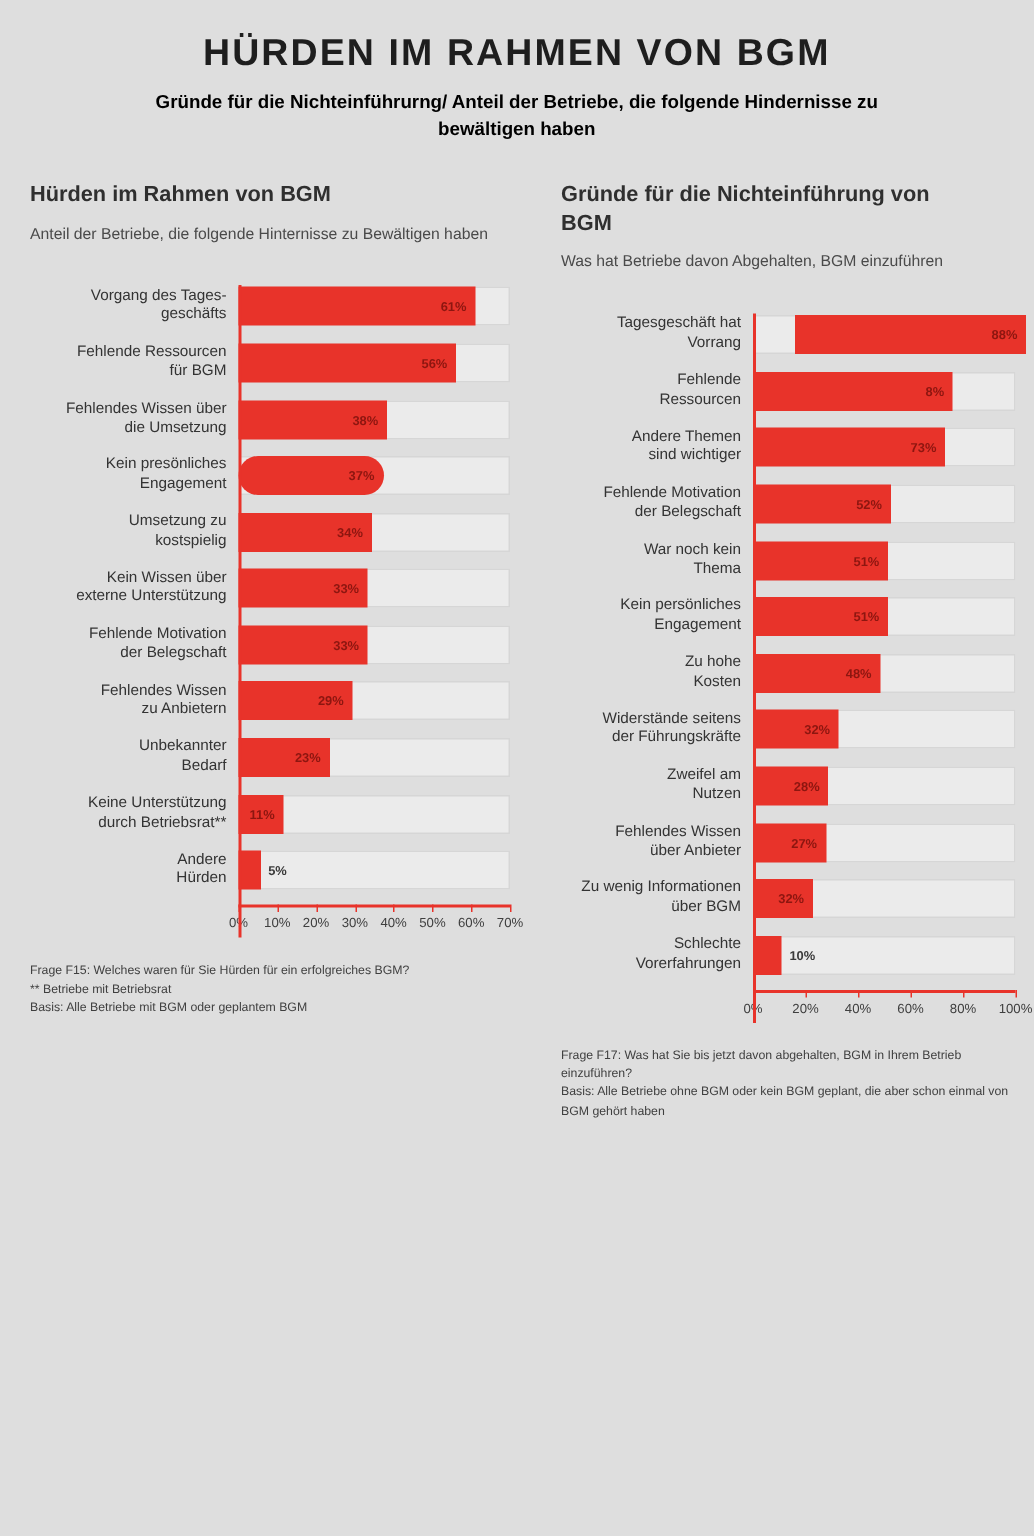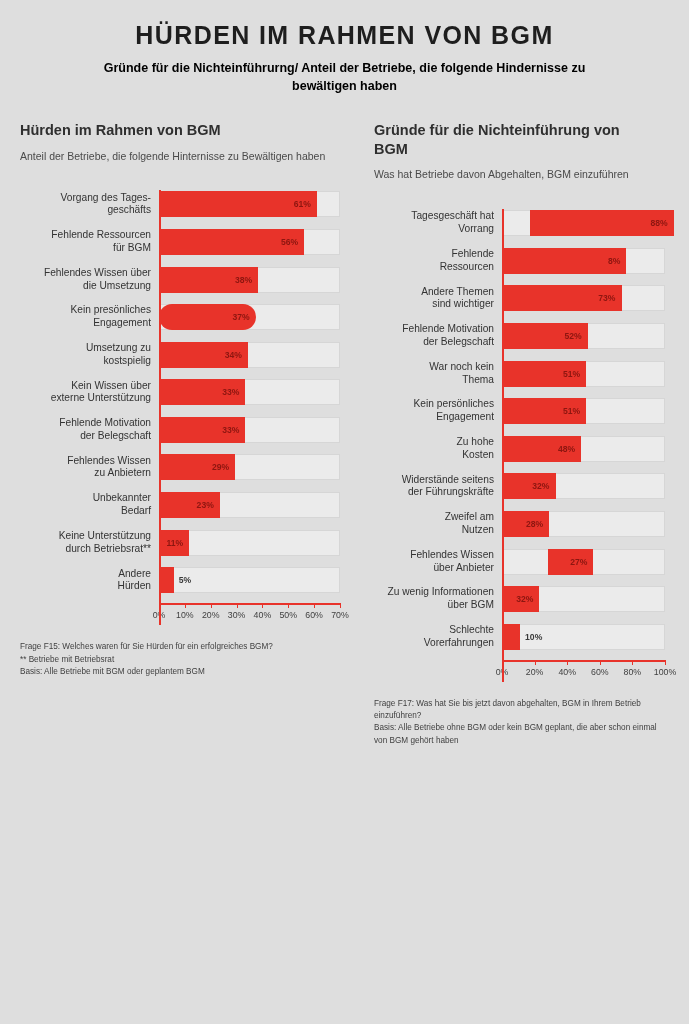--- a/index.html
+++ b/index.html
@@ -42,21 +42,21 @@
   .panels {
     position: relative;
     margin-top: 26px;
     display: flex;
     width: 689px;
   }
   .panel {
     box-sizing: border-box;
   }
   .panel-left  { width: 344px; padding-left: 20px; padding-right: 4px; }
-  .panel-right { width: 345px; padding-left: 30px; padding-right: 24px; }
+  .panel-right { width: 345px; padding-left: 30px; padding-right: 12px; }
 
   .panel-title {
     font-size: 14.5px;
     font-weight: bold;
     color: #2f2f2f;
     line-height: 1.3;
     margin: 0 0 9px 0;
     max-width: 250px;
   }
   .panel-subtitle {
@@ -387,21 +387,21 @@
             <div class="row-label">Zweifel am<br>Nutzen</div>
             <div class="track">
               <div class="bar" style="width: calc(28% + 2px);">
                 <span class="bar-value">28%</span>
               </div>
             </div>
           </div>
           <div class="row">
             <div class="row-label">Fehlendes Wissen<br>über Anbieter</div>
             <div class="track">
-              <div class="bar" style="width: calc(27% + 2px); margin-left: 46px;">
+              <div class="bar" style="width: calc(27% + 2px);">
                 <span class="bar-value">27%</span>
               </div>
             </div>
           </div>
           <div class="row">
             <div class="row-label">Zu wenig Informationen<br>über BGM</div>
             <div class="track">
               <div class="bar" style="width: calc(22% + 2px);">
                 <span class="bar-value">32%</span>
               </div>

